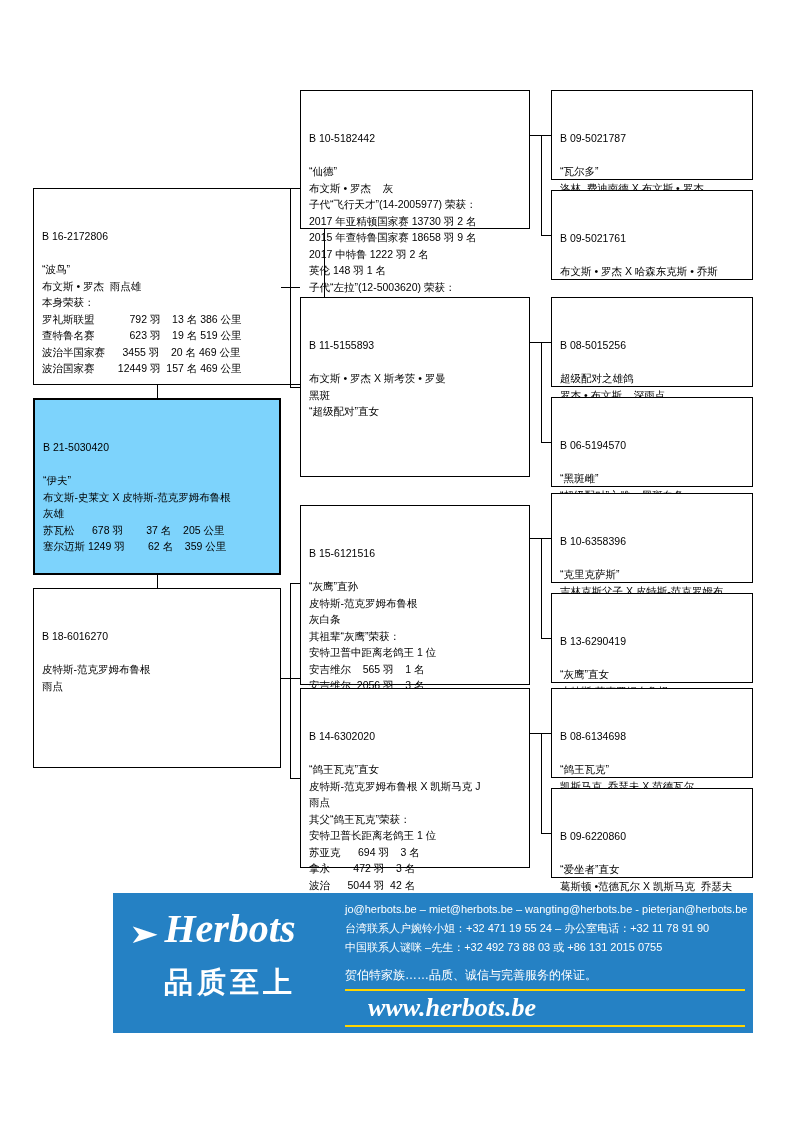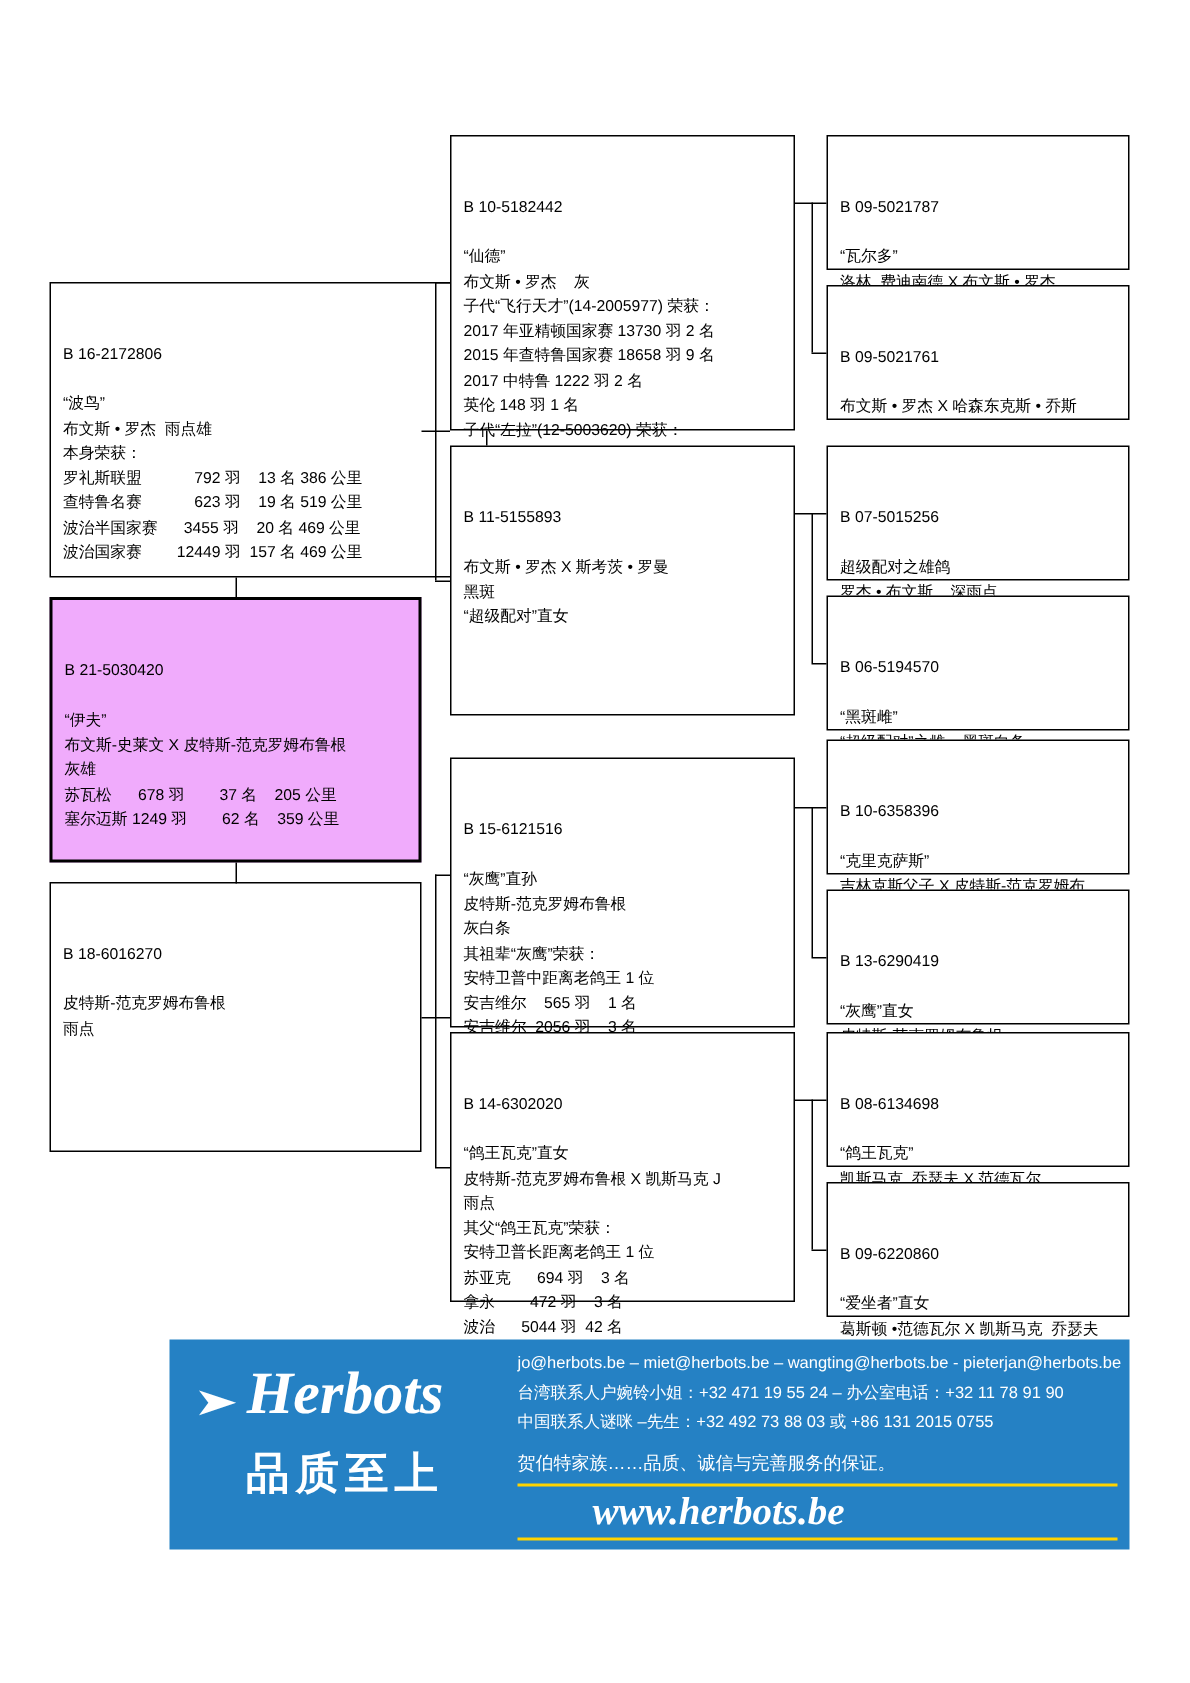--- a/index.html
+++ b/index.html
@@ -24,21 +24,21 @@
     border: 1px solid #000000;
     background: #ffffff;
     box-sizing: border-box;
     padding: 6px 8px;
     font-size: 10.5px;
     line-height: 16.5px;
     color: #000000;
     white-space: pre-wrap;
   }
   .node.focus {
-    background: #f0abfc;
+    background: #7dd3fc;
     border: 2px solid #000000;
   }
   .node .ring {
     display: block;
   }
   .connector {
     position: absolute;
     background: #000000;
   }
   .h-line { height: 1px; }
@@ -114,21 +114,20 @@
   }
   .banner .site {
     position: absolute;
     left: 255px;
     top: 100px;
     font-family: "Liberation Serif", serif;
     font-style: italic;
     font-weight: bold;
     font-size: 26px;
     color: #ffffff;
-    margin-left: 27px;
   }
   .banner .rule {
     position: absolute;
     left: 232px;
     top: 96px;
     width: 400px;
     height: 2px;
     background: #ffd400;
   }
   .banner .rule2 {
@@ -164,21 +163,21 @@
 波治半国家赛      3455 羽    20 名 469 公里
 波治国家赛        12449 羽  157 名 469 公里</span>
   </div>
 
   <div class="node" style="left:33px; top:588px; width:248px; height:180px;">
     <span class="ring">B 18-6016270</span><span>
 皮特斯-范克罗姆布鲁根
 雨点</span>
   </div>
 
-  <div class="node" style="left:300px; top:90px; width:230px; height:197px;">
+  <div class="node" style="left:300px; top:90px; width:230px; height:139px;">
     <span class="ring">B 10-5182442</span><span>
 “仙德”
 布文斯 • 罗杰    灰
 子代“飞行天才”(14-2005977) 荣获：
 2017 年亚精顿国家赛 13730 羽 2 名
 2015 年查特鲁国家赛 18658 羽 9 名
 2017 中特鲁 1222 羽 2 名
 英伦 148 羽 1 名
 子代“左拉”(12-5003620) 荣获：
 亚精顿    3671 羽    2 名</span>
@@ -220,21 +219,21 @@
 洛林. 费迪南德 X 布文斯 • 罗杰
 灰</span>
   </div>
 
   <div class="node" style="left:551px; top:190px; width:202px; height:90px;">
     <span class="ring">B 09-5021761</span><span>
 布文斯 • 罗杰 X 哈森东克斯 • 乔斯</span>
   </div>
 
   <div class="node" style="left:551px; top:297px; width:202px; height:90px;">
-    <span class="ring">B 07-5015256</span><span>
+    <span class="ring">B 08-5015256</span><span>
 超级配对之雄鸽
 罗杰 • 布文斯    深雨点</span>
   </div>
 
   <div class="node" style="left:551px; top:397px; width:202px; height:90px;">
     <span class="ring">B 06-5194570</span><span>
 “黑斑雌”
 “超级配对”之雌    黑斑白条
 斯考茨 • 罗曼</span>
   </div>

